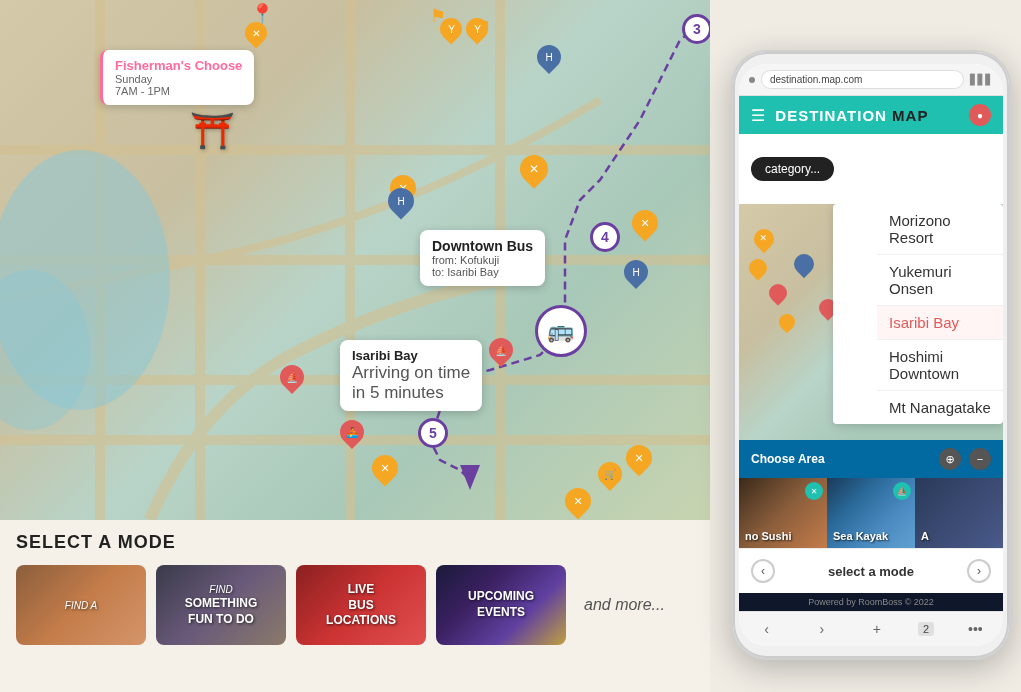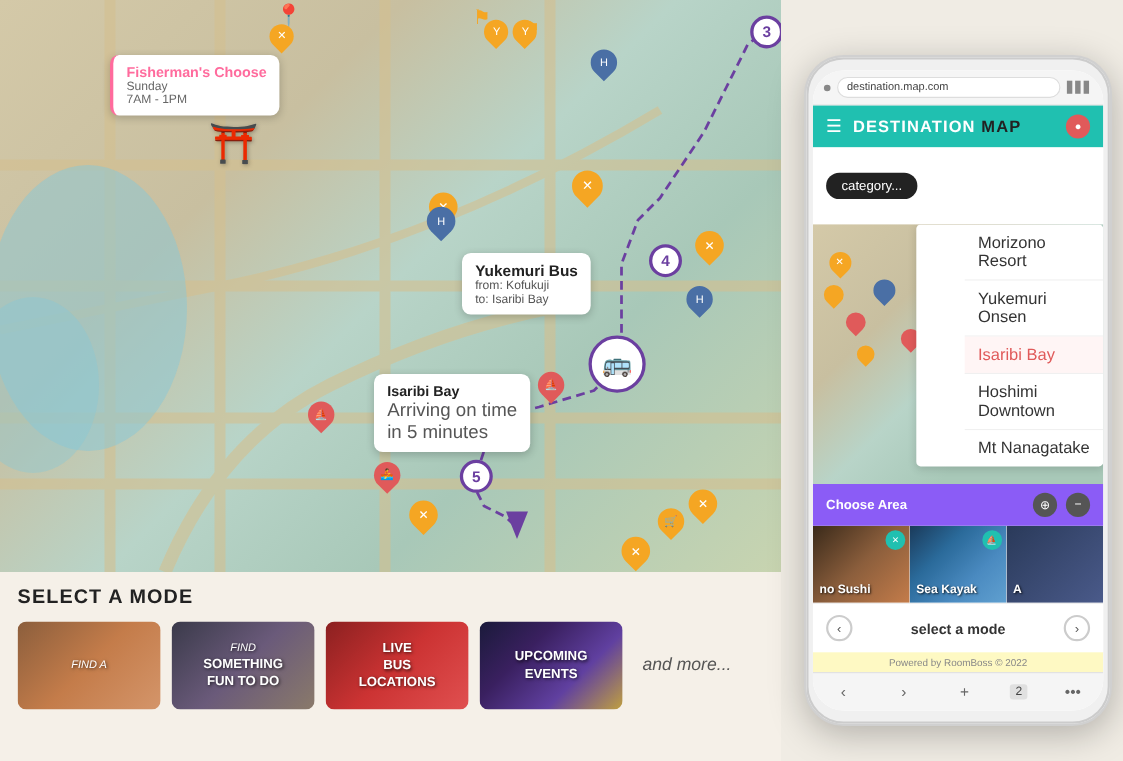--- a/index.html
+++ b/index.html
@@ -297,21 +297,21 @@
     .dropdown-item.active {
       color: #e05a5a;
       background: #fff5f5;
     }
     .dropdown-item:last-child {
       border-bottom: none;
     }
 
     
     .choose-area-bar {
-      background: #8b5cf6;
+      background: #0369a1;
       display: flex;
       align-items: center;
       justify-content: space-between;
       padding: 8px 12px;
       flex-shrink: 0;
     }
     .choose-area-label {
       color: white;
       font-size: 12px;
       font-weight: bold;
@@ -391,21 +391,21 @@
       color: #555;
       cursor: pointer;
     }
 
     
     .powered-by {
       text-align: center;
       font-size: 9px;
       color: #888;
       padding: 4px;
-      background: #fef9c3;
+      background: #0f172a;
       flex-shrink: 0;
     }
 
     
     .phone-nav-bar {
       background: #f5f5f5;
       border-top: 1px solid #e0e0e0;
       display: flex;
       align-items: center;
       justify-content: space-around;
@@ -458,21 +458,21 @@
 
     <div style="position:absolute; left:190px; top:110px; font-size:36px; filter: drop-shadow(1px 1px 2px rgba(0,0,0,0.3));">⛩️</div>
 
     <div class="map-popup fisherman">
       <div class="popup-title">Fisherman's Choose</div>
       <div class="popup-sub">Sunday</div>
       <div class="popup-sub">7AM - 1PM</div>
     </div>
 
     <div class="map-popup shiosai">
-      <div class="popup-title">Yukemuri Bus</div>
+      <div class="popup-title">Downtown Bus</div>
       <div class="popup-sub">from: Kofukuji</div>
       <div class="popup-sub">to: Isaribi Bay</div>
     </div>
 
     <div class="map-popup isaribi">
       <div class="popup-title">Isaribi Bay</div>
       <div class="popup-sub">Arriving on time</div>
       <div class="popup-sub">in 5 minutes</div>
     </div>
 

